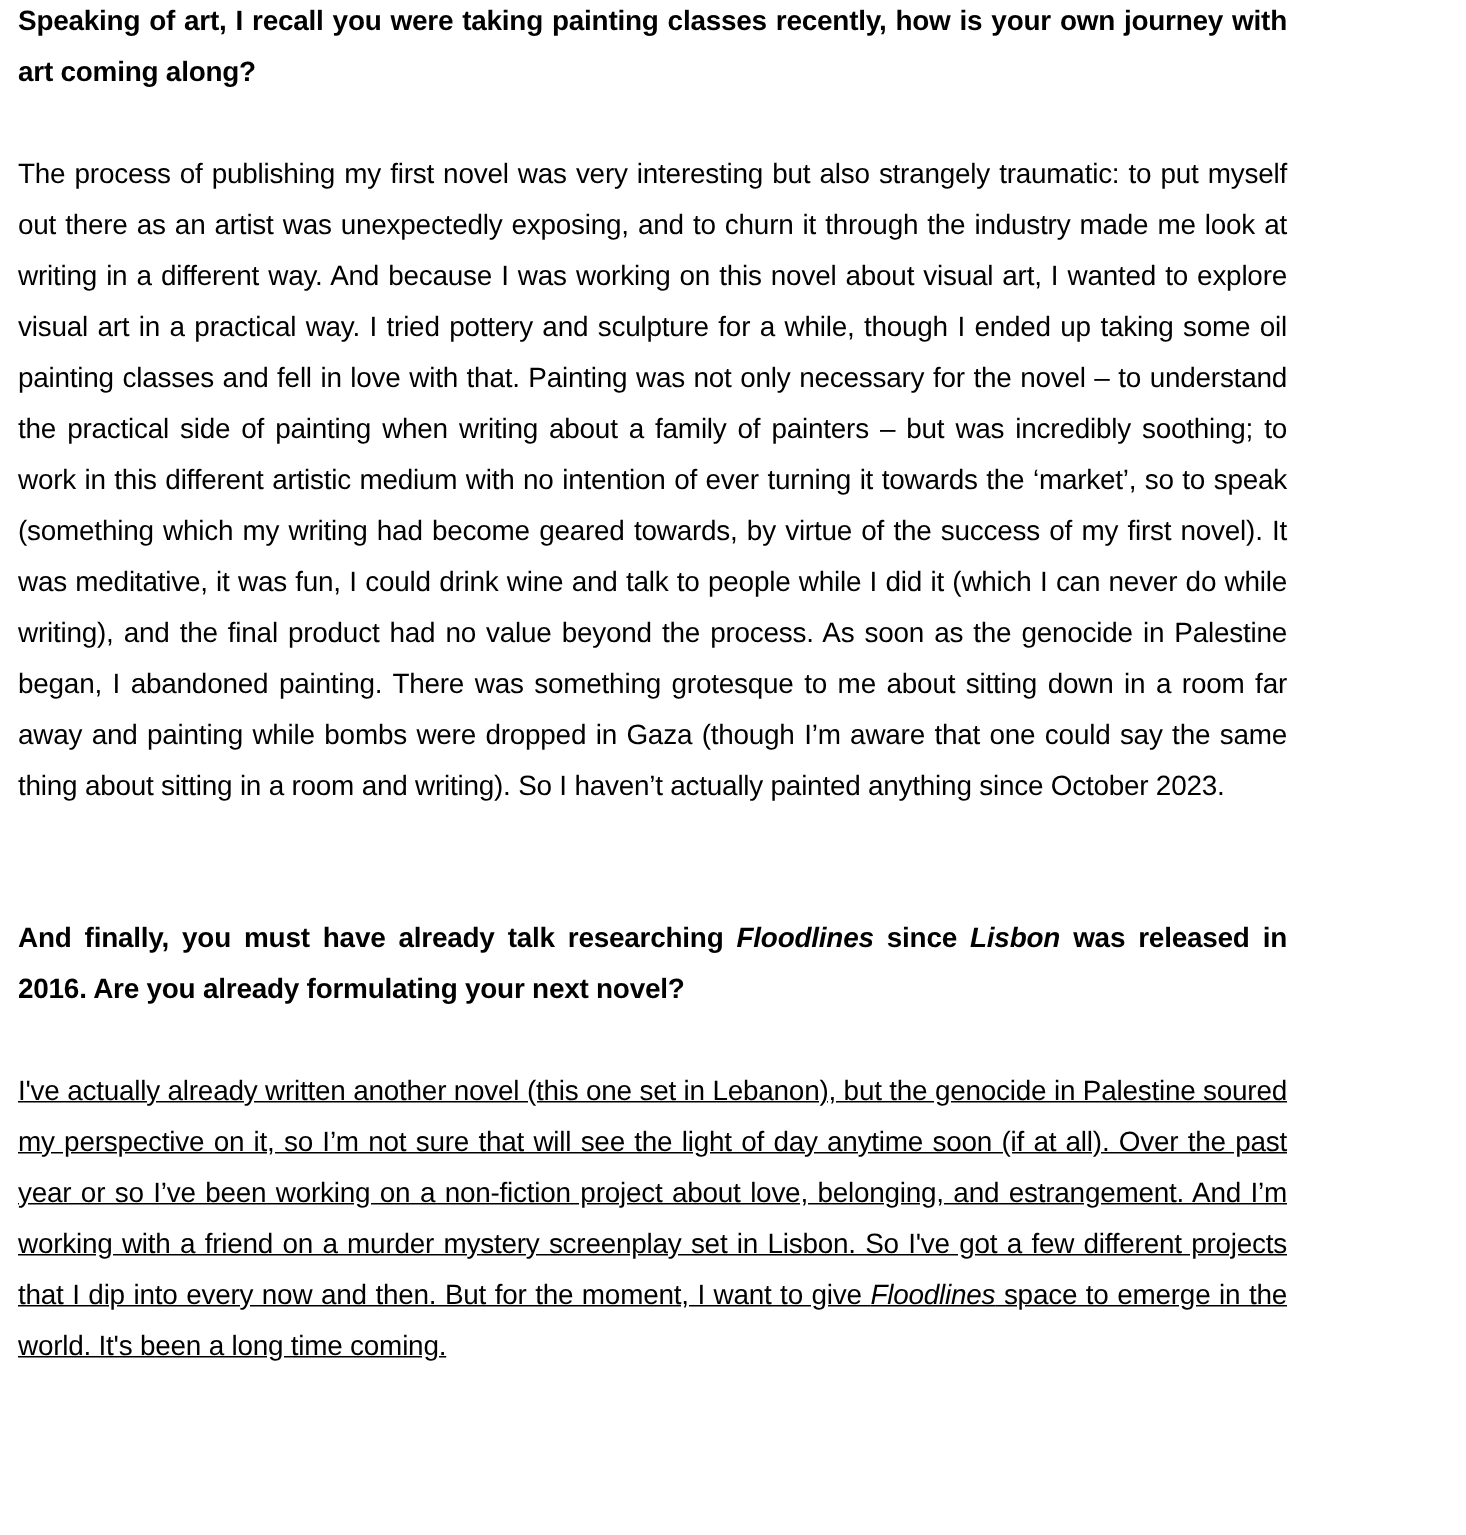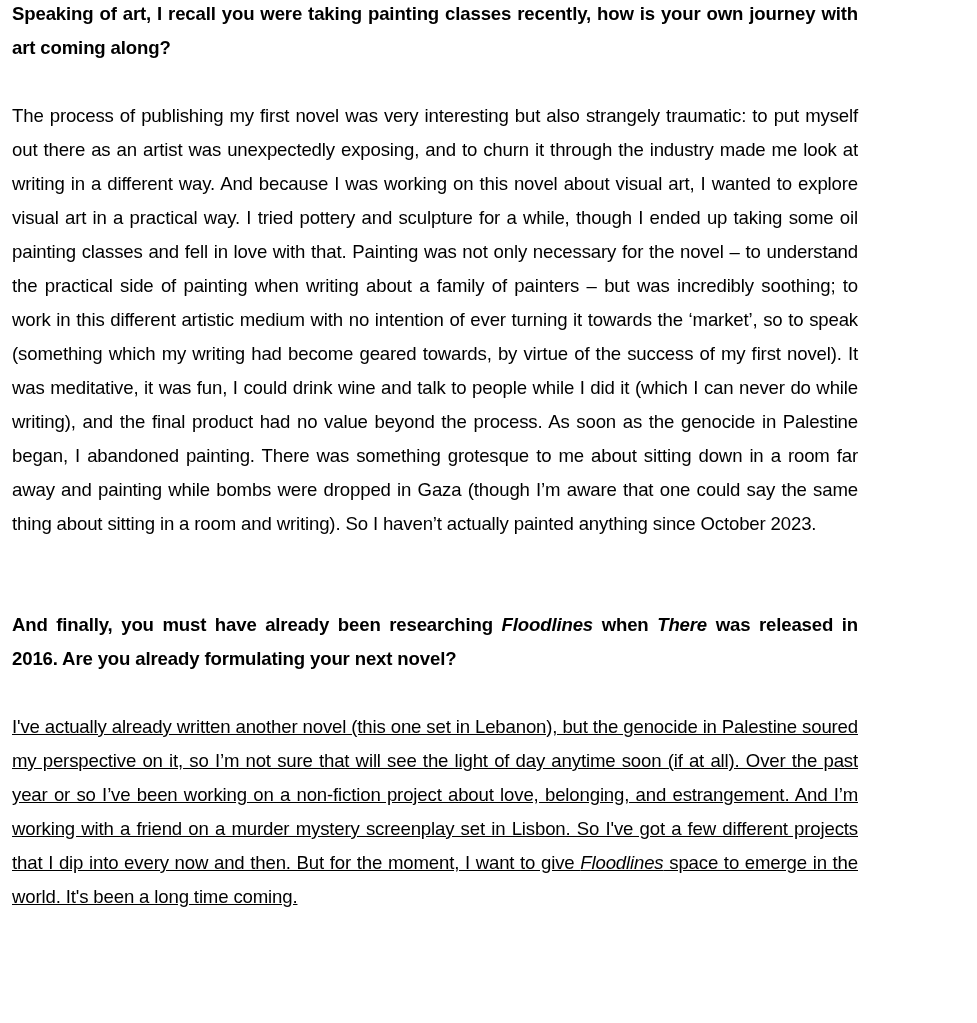--- a/index.html
+++ b/index.html
@@ -40,17 +40,17 @@
   </style>
 </head>
 <body>
 
 <div class="page">
 
   <p class="para question q1"><span>Speaking of art, I recall you were taking painting classes recently, how is your own journey with art coming along?</span></p>
 
   <p class="para answer a1 last-line-left"><span>The process of publishing my first novel was very interesting but also strangely traumatic: to put myself out there as an artist was unexpectedly exposing, and to churn it through the industry made me look at writing in a different way. And because I was working on this novel about visual art, I wanted to explore visual art in a practical way. I tried pottery and sculpture for a while, though I ended up taking some oil painting classes and fell in love with that. Painting was not only necessary for the novel – to understand the practical side of painting when writing about a family of painters – but was incredibly soothing; to work in this different artistic medium with no intention of ever turning it towards the ‘market’, so to speak (something which my writing had become geared towards, by virtue of the success of my first novel). It was meditative, it was fun, I could drink wine and talk to people while I did it (which I can never do while writing), and the final product had no value beyond the process. As soon as the genocide in Palestine began, I abandoned painting. There was something grotesque to me about sitting down in a room far away and painting while bombs were dropped in Gaza (though I’m aware that one could say the same thing about sitting in a room and writing). So I haven’t actually painted anything since October 2023.</span></p>
 
-  <p class="para question q2 last-line-left"><span>And finally, you must have already been researching </span><em>Floodlines</em><span> when </span><em>There</em><span> was released in 2016. Are you already formulating your next novel?</span></p>
+  <p class="para question q2 last-line-left"><span>And finally, you must have already talk researching </span><em>Floodlines</em><span> since </span><em>Lisbon</em><span> was released in 2016. Are you already formulating your next novel?</span></p>
 
   <p class="para answer a2 last-line-left"><span>I've actually already written another novel (this one set in Lebanon), but the genocide in Palestine soured my perspective on it, so I’m not sure that will see the light of day anytime soon (if at all). Over the past year or so I’ve been working on a non-fiction project about love, belonging, and estrangement. And I’m working with a friend on a murder mystery screenplay set in Lisbon. So I've got a few different projects that I dip into every now and then. But for the moment, I want to give </span><em>Floodlines</em><span> space to emerge in the world. It's been a long time coming.</span></p>
 
 </div>
 
 </body></html>

